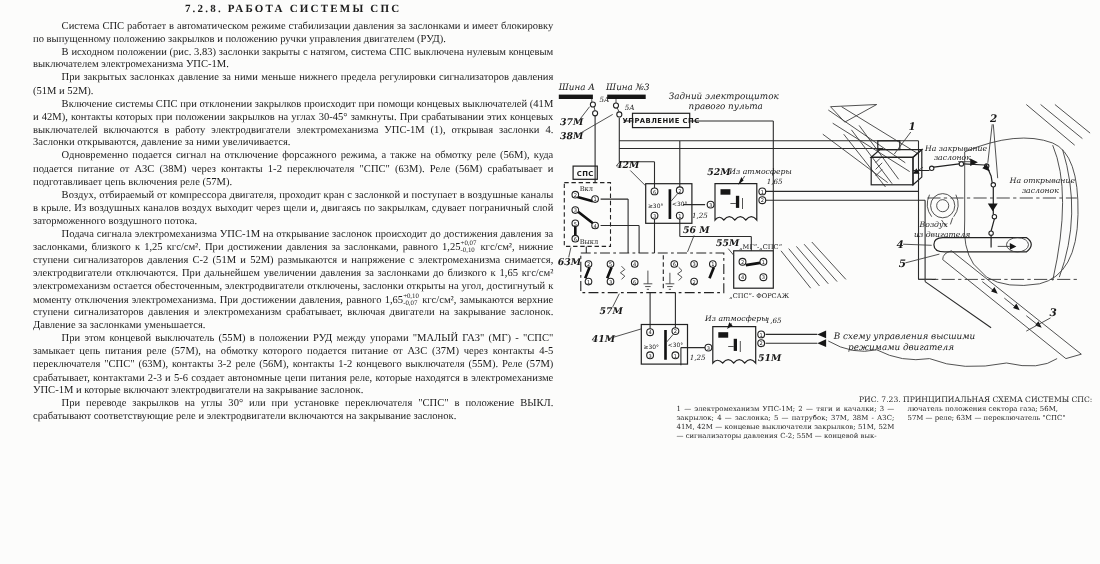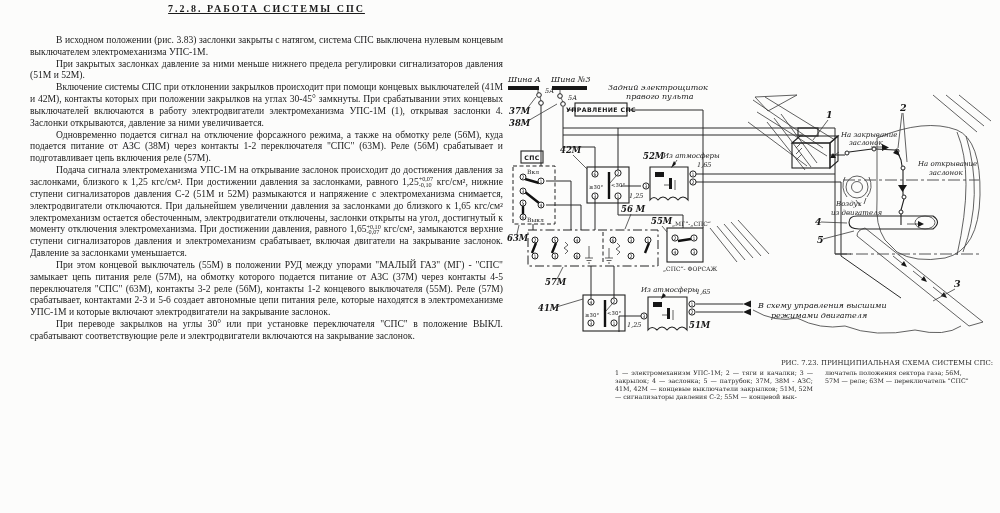--- a/index.html
+++ b/index.html
@@ -10,21 +10,21 @@
   }
   
   .article{
     position:absolute;left:30px;top:3px;width:473px;
     font-size:9.6px;line-height:11.85px;text-align:justify;
     color:#1b1b1b;
   }
   .article p{margin:0;text-indent:26px;}
   .article .title{
     text-align:center;text-indent:0;font-weight:bold;
-    letter-spacing:2px;margin-bottom:19px;font-size:10px;text-decoration:underline;
+    letter-spacing:2px;margin-bottom:3px;font-size:10px;
   }
   .tol{
     display:inline-block;vertical-align:-2px;line-height:5.8px;
     font-size:6.2px;text-indent:0;letter-spacing:0;
   }
   .tol span{display:block;}
   
   .diagram{position:absolute;left:505px;top:0;width:495px;height:434px;}
   svg{display:block;}
   .wire{stroke:#2b2b2b;stroke-width:1;fill:none;}
@@ -54,24 +54,26 @@
   .caption .ctitle{margin-left:106px;font-size:6.9px;margin-bottom:2px;white-space:nowrap;text-align:right;}
   .caption .cols{display:flex;gap:12px;}
   .caption .col1{width:198px;text-align:justify;}
   .caption .col2{width:152px;text-align:left;}
 </style>
 </head>
 <body>
 
 <div class="article">
   <p class="title">7.2.8. РАБОТА СИСТЕМЫ СПС</p>
+  <p>Система СПС работает в автоматическом режиме стабилизации давления за заслонками и имеет блокировку по выпущенному положению закрылков и положению ручки управления двигателем (РУД).</p>
   <p>В исходном положении (рис. 3.83) заслонки закрыты с натягом, система СПС выключена нулевым концевым выключателем электромеханизма УПС-1М.</p>
   <p>При закрытых заслонках давление за ними меньше нижнего предела регулировки сигнализаторов давления (51М и 52М).</p>
   <p>Включение системы СПС при отклонении закрылков происходит при помощи концевых выключателей (41М и 42М), контакты которых при положении закрылков на углах 30-45° замкнуты. При срабатывании этих концевых выключателей включаются в работу электродвигатели электромеханизма УПС-1М (1), открывая заслонки 4. Заслонки открываются, давление за ними увеличивается.</p>
   <p>Одновременно подается сигнал на отключение форсажного режима, а также на обмотку реле (56М), куда подается питание от АЗС (38М) через контакты 1-2 переключателя "СПС" (63М). Реле (56М) срабатывает и подготавливает цепь включения реле (57М).</p>
+  <p>Воздух, отбираемый от компрессора двигателя, проходит кран с заслонкой и поступает в воздушные каналы в крыле. Из воздушных каналов воздух выходит через щели и, двигаясь по закрылкам, сдувает пограничный слой заторможенного воздушного потока.</p>
   <p><span>Подача сигнала электромеханизма УПС-1М на открывание заслонок происходит до достижения давления за заслонками, близкого к 1,25 кгс/см². При достижении давления за заслонками, равного 1,25</span><span class="tol"><span>+0,07</span><span>-0,10</span></span><span> кгс/см², нижние ступени сигнализаторов давления С-2 (51М и 52М) размыкаются и напряжение с электромеханизма снимается, электродвигатели отключаются. При дальнейшем увеличении давления за заслонками до близкого к 1,65 кгс/см² электромеханизм остается обесточенным, электродвигатели отключены, заслонки открыты на угол, достигнутый к моменту отключения электромеханизма. При достижении давления, равного 1,65</span><span class="tol"><span>+0,10</span><span>-0,07</span></span><span> кгс/см², замыкаются верхние ступени сигнализаторов давления и электромеханизм срабатывает, включая двигатели на закрывание заслонок. Давление за заслонками уменьшается.</span></p>
   <p>При этом концевой выключатель (55М) в положении РУД между упорами "МАЛЫЙ ГАЗ" (МГ) - "СПС" замыкает цепь питания реле (57М), на обмотку которого подается питание от АЗС (37М) через контакты 4-5 переключателя "СПС" (63М), контакты 3-2 реле (56М), контакты 1-2 концевого выключателя (55М). Реле (57М) срабатывает, контактами 2-3 и 5-6 создает автономные цепи питания реле, которые находятся в электромеханизме УПС-1М и которые включают электродвигатели на закрывание заслонок.</p>
   <p>При переводе закрылков на углы 30° или при установке переключателя "СПС" в положение ВЫКЛ. срабатывают соответствующие реле и электродвигатели включаются на закрывание заслонок.</p>
 </div>
 
 <div class="diagram">
 <svg viewBox="0 0 495 513" width="495" height="513">
 
   <g>
     <path class="wire" d="M36,105 V166 M28,224 V230 M58,107 V147 M58,128 H330 M58,135 H298

